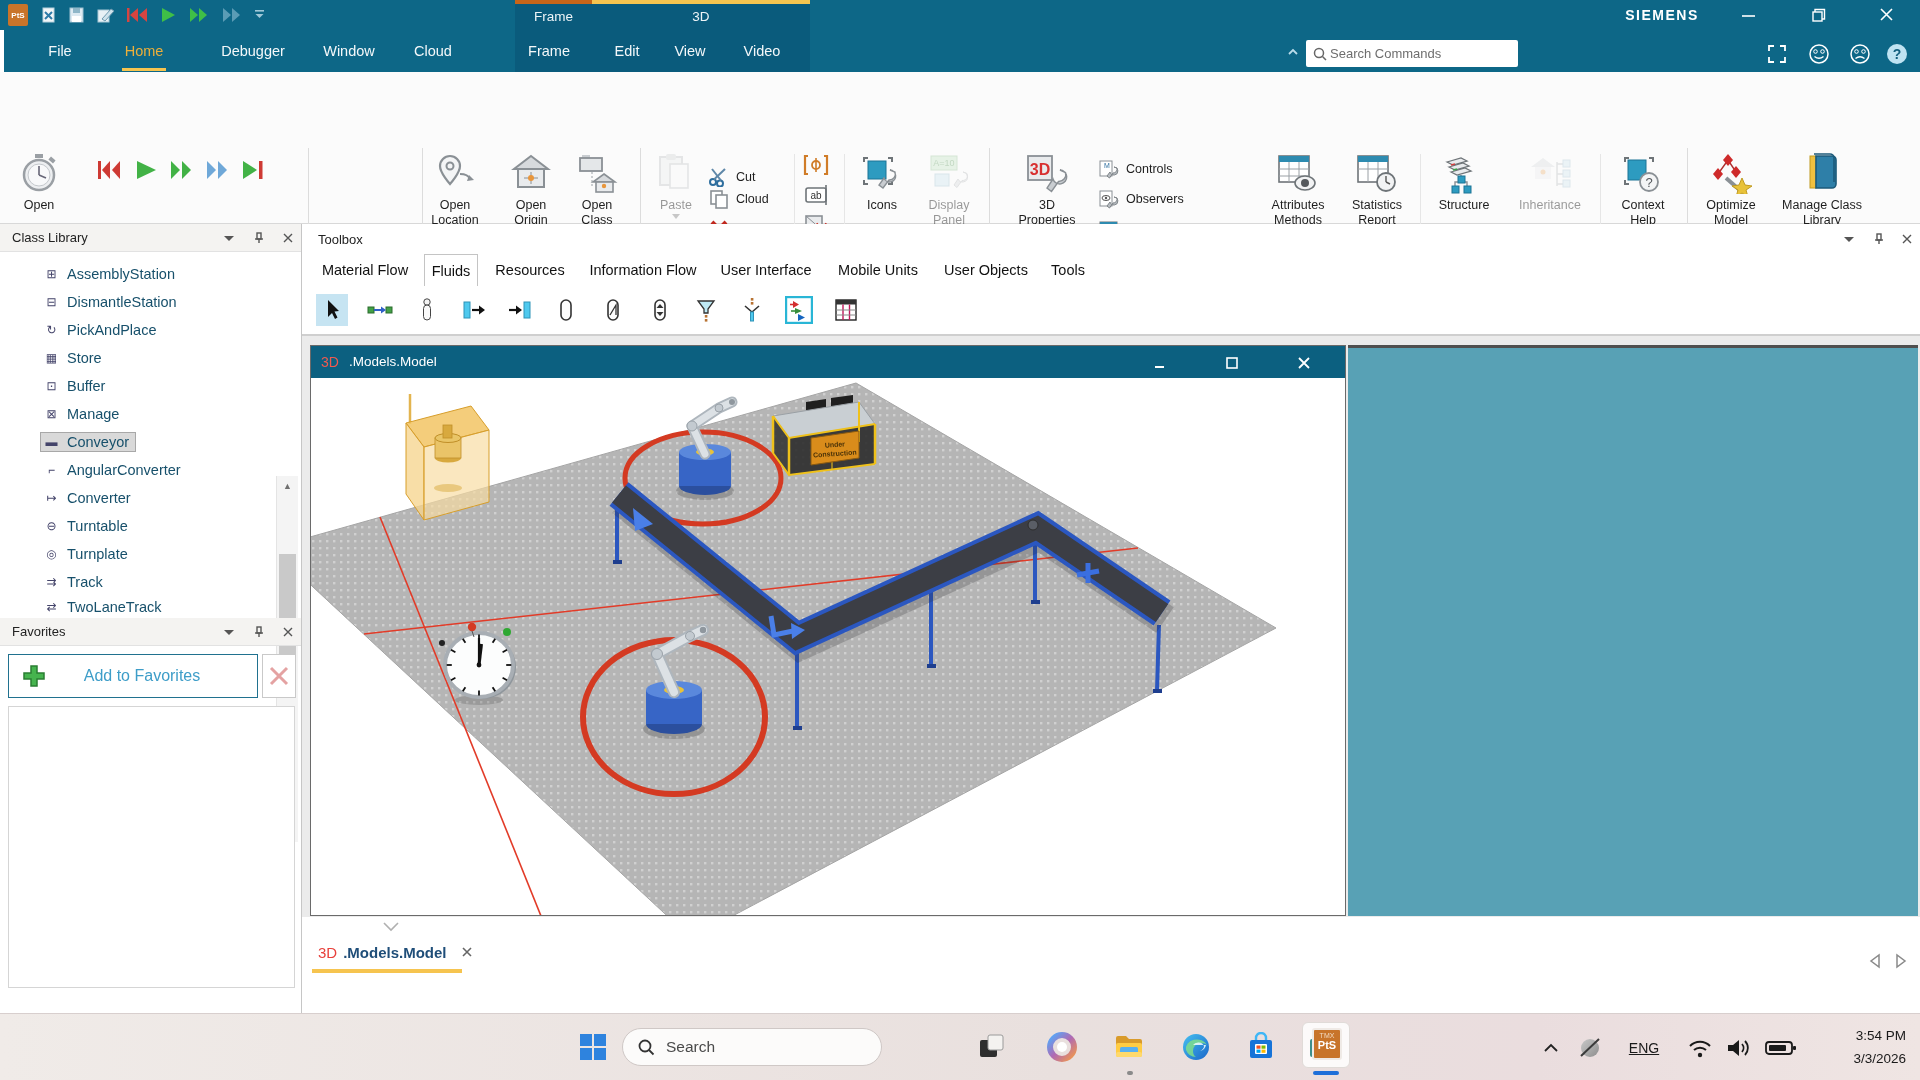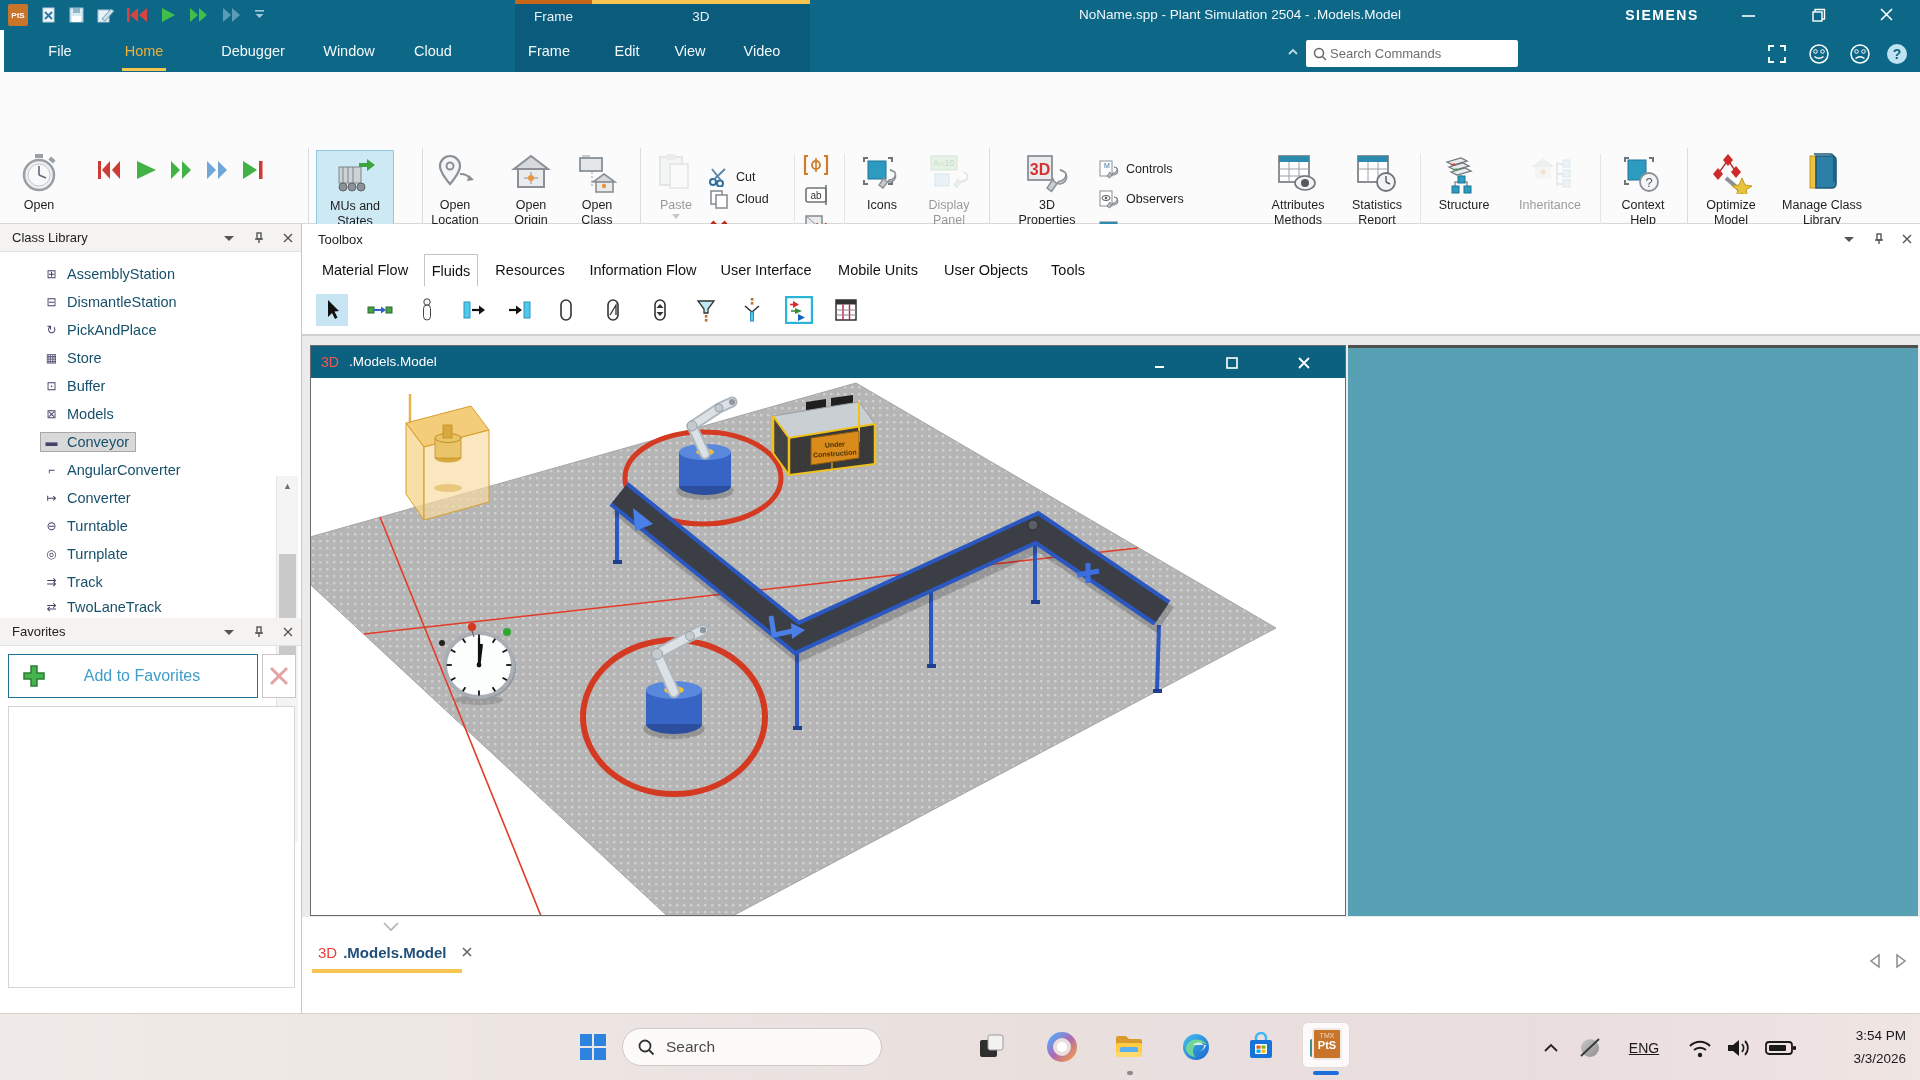--- a/index.html
+++ b/index.html
@@ -119,21 +119,20 @@
             <polygon points="11,2 11,16 19,9" fill="#9CC8DC"></polygon>
           </svg>
       </span>
       <span class="qbtn">
         <svg width="12" height="18">
             <rect x="1" y="4" width="9" height="1.6" fill="#9FC8D8"></rect>
             <polygon points="1.5,8 9.5,8 5.5,12" fill="#9FC8D8"></polygon>
           </svg>
       </span>
     </div>
-    <div class="abs" style="left:1000px;top:0;width:480px;height:30px;line-height:30px;text-align:center;color:#F2F7FA;font-size:13.5px;">NoName.spp - Plant Simulation 2504 - .Models.Model</div>
     <div class="abs" style="left:1600px;top:0;width:124px;height:30px;line-height:30px;text-align:center;color:#FFF;font-weight:bold;font-size:14px;letter-spacing:1.5px;">SIEMENS</div>
     <div class="abs" style="left:1734px;top:7px;">
       <svg width="28" height="16">
           <line x1="8" y1="9" x2="21" y2="9" stroke="#fff" stroke-width="1.6"></line>
         </svg>
     </div>
     <div class="abs" style="left:1803px;top:5px;">
       <svg width="28" height="20">
           <rect x="10" y="7" width="9" height="9" fill="none" stroke="#fff" stroke-width="1.4"></rect>
           <path d="M12 7 V4.5 H21.5 V14 H19" fill="none" stroke="#fff" stroke-width="1.4"></path>
@@ -260,35 +259,20 @@
     <div class="abs" style="left:146px;top:152px;width:9px;height:26px;background:#FDFDFD;border:1px solid #8A8A8A;box-sizing:border-box;"></div>
     <div class="abs" style="left:272px;top:154px;">
       <svg width="22" height="22">
           <line x1="3" y1="11" x2="19" y2="11" stroke="#333" stroke-width="2"></line>
           <line x1="11" y1="3" x2="11" y2="19" stroke="#333" stroke-width="2"></line>
         </svg>
     </div>
     <div class="glab" style="left:0;width:308px;">Event Controller</div>
     <div class="vsep" style="left:308px;"></div>
 
-    <div class="rbtn hl" style="left:316px;width:78px;height:112px;">
-      <div class="ric">
-        <svg width="44" height="40">
-            <rect x="6" y="12" width="22" height="16" fill="#CDD2D6" stroke="#7E8488"></rect>
-            <line x1="10" y1="12" x2="10" y2="28" stroke="#7E8488"></line>
-            <line x1="15" y1="12" x2="15" y2="28" stroke="#7E8488"></line>
-            <line x1="20" y1="12" x2="20" y2="28" stroke="#7E8488"></line>
-            <circle cx="10" cy="32" r="4" fill="#8D9297" stroke="#5E6468"></circle>
-            <circle cx="19" cy="32" r="4" fill="#8D9297" stroke="#5E6468"></circle>
-            <circle cx="28" cy="32" r="4" fill="#8D9297" stroke="#5E6468"></circle>
-            <polygon points="26,8 34,8 34,4 42,10 34,16 34,12 26,12" fill="#3DA43D"></polygon>
-          </svg>
-      </div>
-      <div class="rlab" style="width:66px;">MUs and States</div>
-    </div>
     <div class="glab" style="left:308px;width:114px;">Animation</div>
     <div class="vsep" style="left:422px;"></div>
 
     <div class="rbtn" style="left:421px;width:68px;">
       <div class="ric">
         <svg width="42" height="42">
             <path d="M16 4 a10 10 0 0 1 10 10 c0 7-10 18-10 18 S6 21 6 14 A10 10 0 0 1 16 4z" fill="#F4F5F6" stroke="#8A9095" stroke-width="2.2"></path>
             <circle cx="16" cy="14" r="3.5" fill="none" stroke="#8A9095" stroke-width="2"></circle>
             <path d="M26 22 q8 0 10 5" fill="none" stroke="#8A9095" stroke-width="2"></path>
             <polygon points="33,29 40,28 35,23" fill="#8A9095"></polygon>
@@ -615,21 +599,21 @@
         </div>
       <div class="trow" style="top:120px;">
           <span class="tbox">
             <span class="tico">⊡</span>
             <span class="tlab">Buffer</span>
           </span>
         </div>
       <div class="trow" style="top:148px;">
           <span class="tbox">
             <span class="tico">⊠</span>
-            <span class="tlab">Models</span>
+            <span class="tlab">Manage</span>
           </span>
         </div>
       <div class="trow sel" style="top:176px;">
           <span class="tbox">
             <span class="tico">▬</span>
             <span class="tlab">Conveyor</span>
           </span>
         </div>
       <div class="trow" style="top:204px;">
           <span class="tbox">

